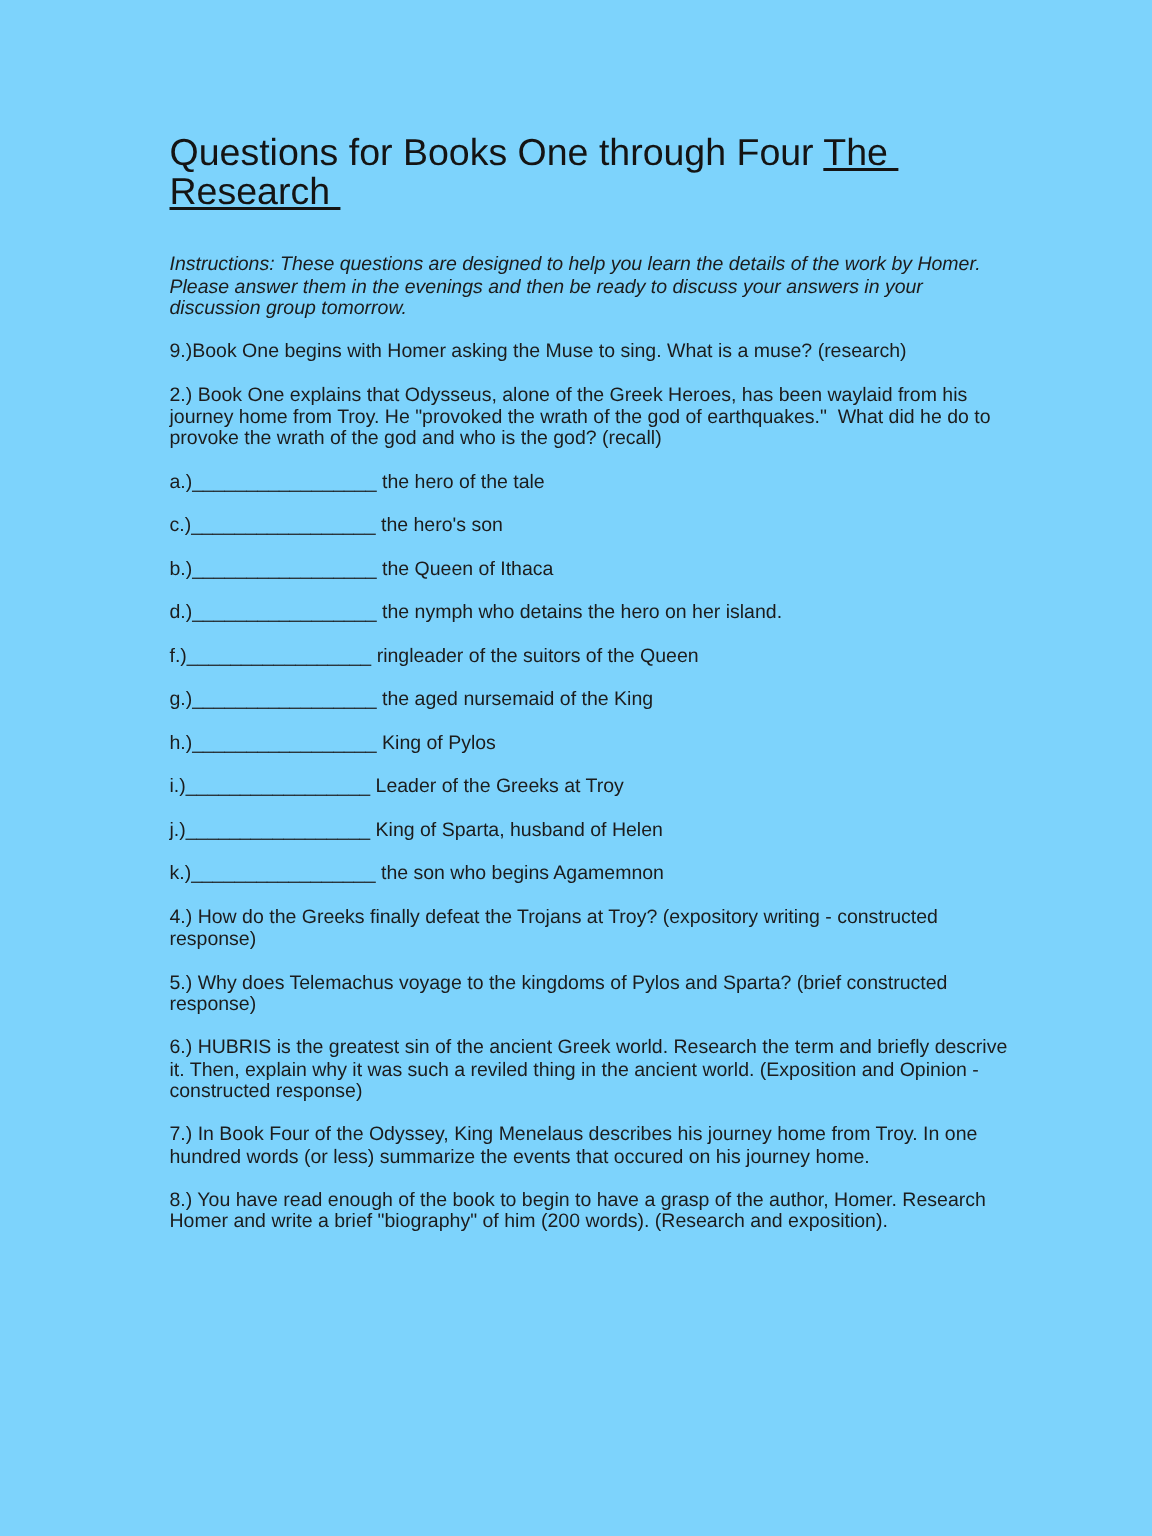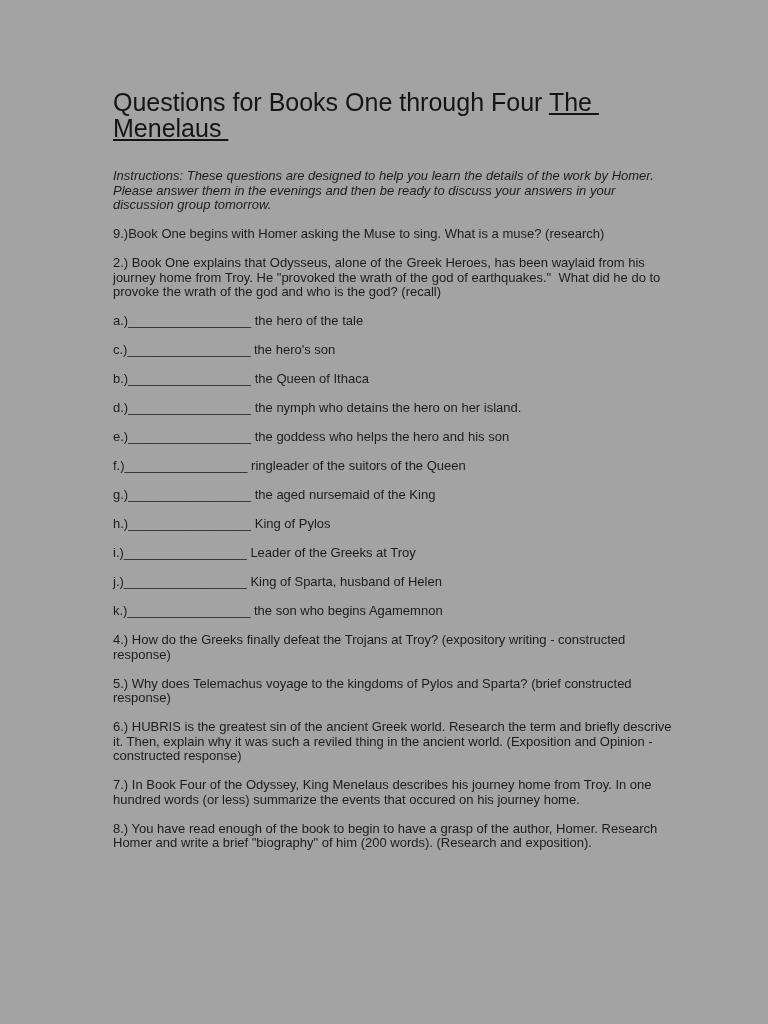--- a/index.html
+++ b/index.html
@@ -1,20 +1,20 @@
 <!DOCTYPE html>
 <html><head>
 <meta charset="utf-8">
 <style>
   html, body { margin: 0; padding: 0; background: #ffffff; }
   .page {
     position: relative;
     width: 768px;
     height: 1024px;
-    background: #a3a3a3;
+    background: #7dd3fc;
     font-family: "Liberation Sans", sans-serif;
     color: #161616;
     overflow: hidden;
   }
   .content {
     position: absolute;
     left: 113px;
     top: 0;
     width: 575px;
   }
@@ -36,42 +36,41 @@
   }
   .instructions { font-style: italic; }
   .gap-before { }
 </style>
 </head>
 <body>
 
 <div class="page">
   <div class="content">
 
-    <h1 class="doc-title"><span>Questions for Books One through Four </span><span class="u">The </span><br><span class="u">Menelaus </span></h1>
+    <h1 class="doc-title"><span>Questions for Books One through Four </span><span class="u">The </span><br><span class="u">Research </span></h1>
 
     <p class="para instructions">Instructions: These questions are designed to help you learn the details of the work by Homer.
 Please answer them in the evenings and then be ready to discuss your answers in your
 discussion group tomorrow.</p>
 
     <p class="para">9.)Book One begins with Homer asking the Muse to sing. What is a muse? (research)</p>
 
     <p class="para">2.) Book One explains that Odysseus, alone of the Greek Heroes, has been waylaid from his
 journey home from Troy. He "provoked the wrath of the god of earthquakes."  What did he do to
 provoke the wrath of the god and who is the god? (recall)</p>
 
 
     <p class="para"><span>a.)</span><span>_________________</span><span> the hero of the tale</span></p>
 
     <p class="para"><span>c.)</span><span>_________________</span><span> the hero's son</span></p>
 
     <p class="para"><span>b.)</span><span>_________________</span><span> the Queen of Ithaca</span></p>
 
     <p class="para"><span>d.)</span><span>_________________</span><span> the nymph who detains the hero on her island.</span></p>
 
-    <p class="para"><span>e.)</span><span>_________________</span><span> the goddess who helps the hero and his son</span></p>
 
     <p class="para"><span>f.)</span><span>_________________</span><span> ringleader of the suitors of the Queen</span></p>
 
     <p class="para"><span>g.)</span><span>_________________</span><span> the aged nursemaid of the King</span></p>
 
     <p class="para"><span>h.)</span><span>_________________</span><span> King of Pylos</span></p>
 
     <p class="para"><span>i.)</span><span>_________________</span><span> Leader of the Greeks at Troy</span></p>
 
     <p class="para"><span>j.)</span><span>_________________</span><span> King of Sparta, husband of Helen</span></p>

